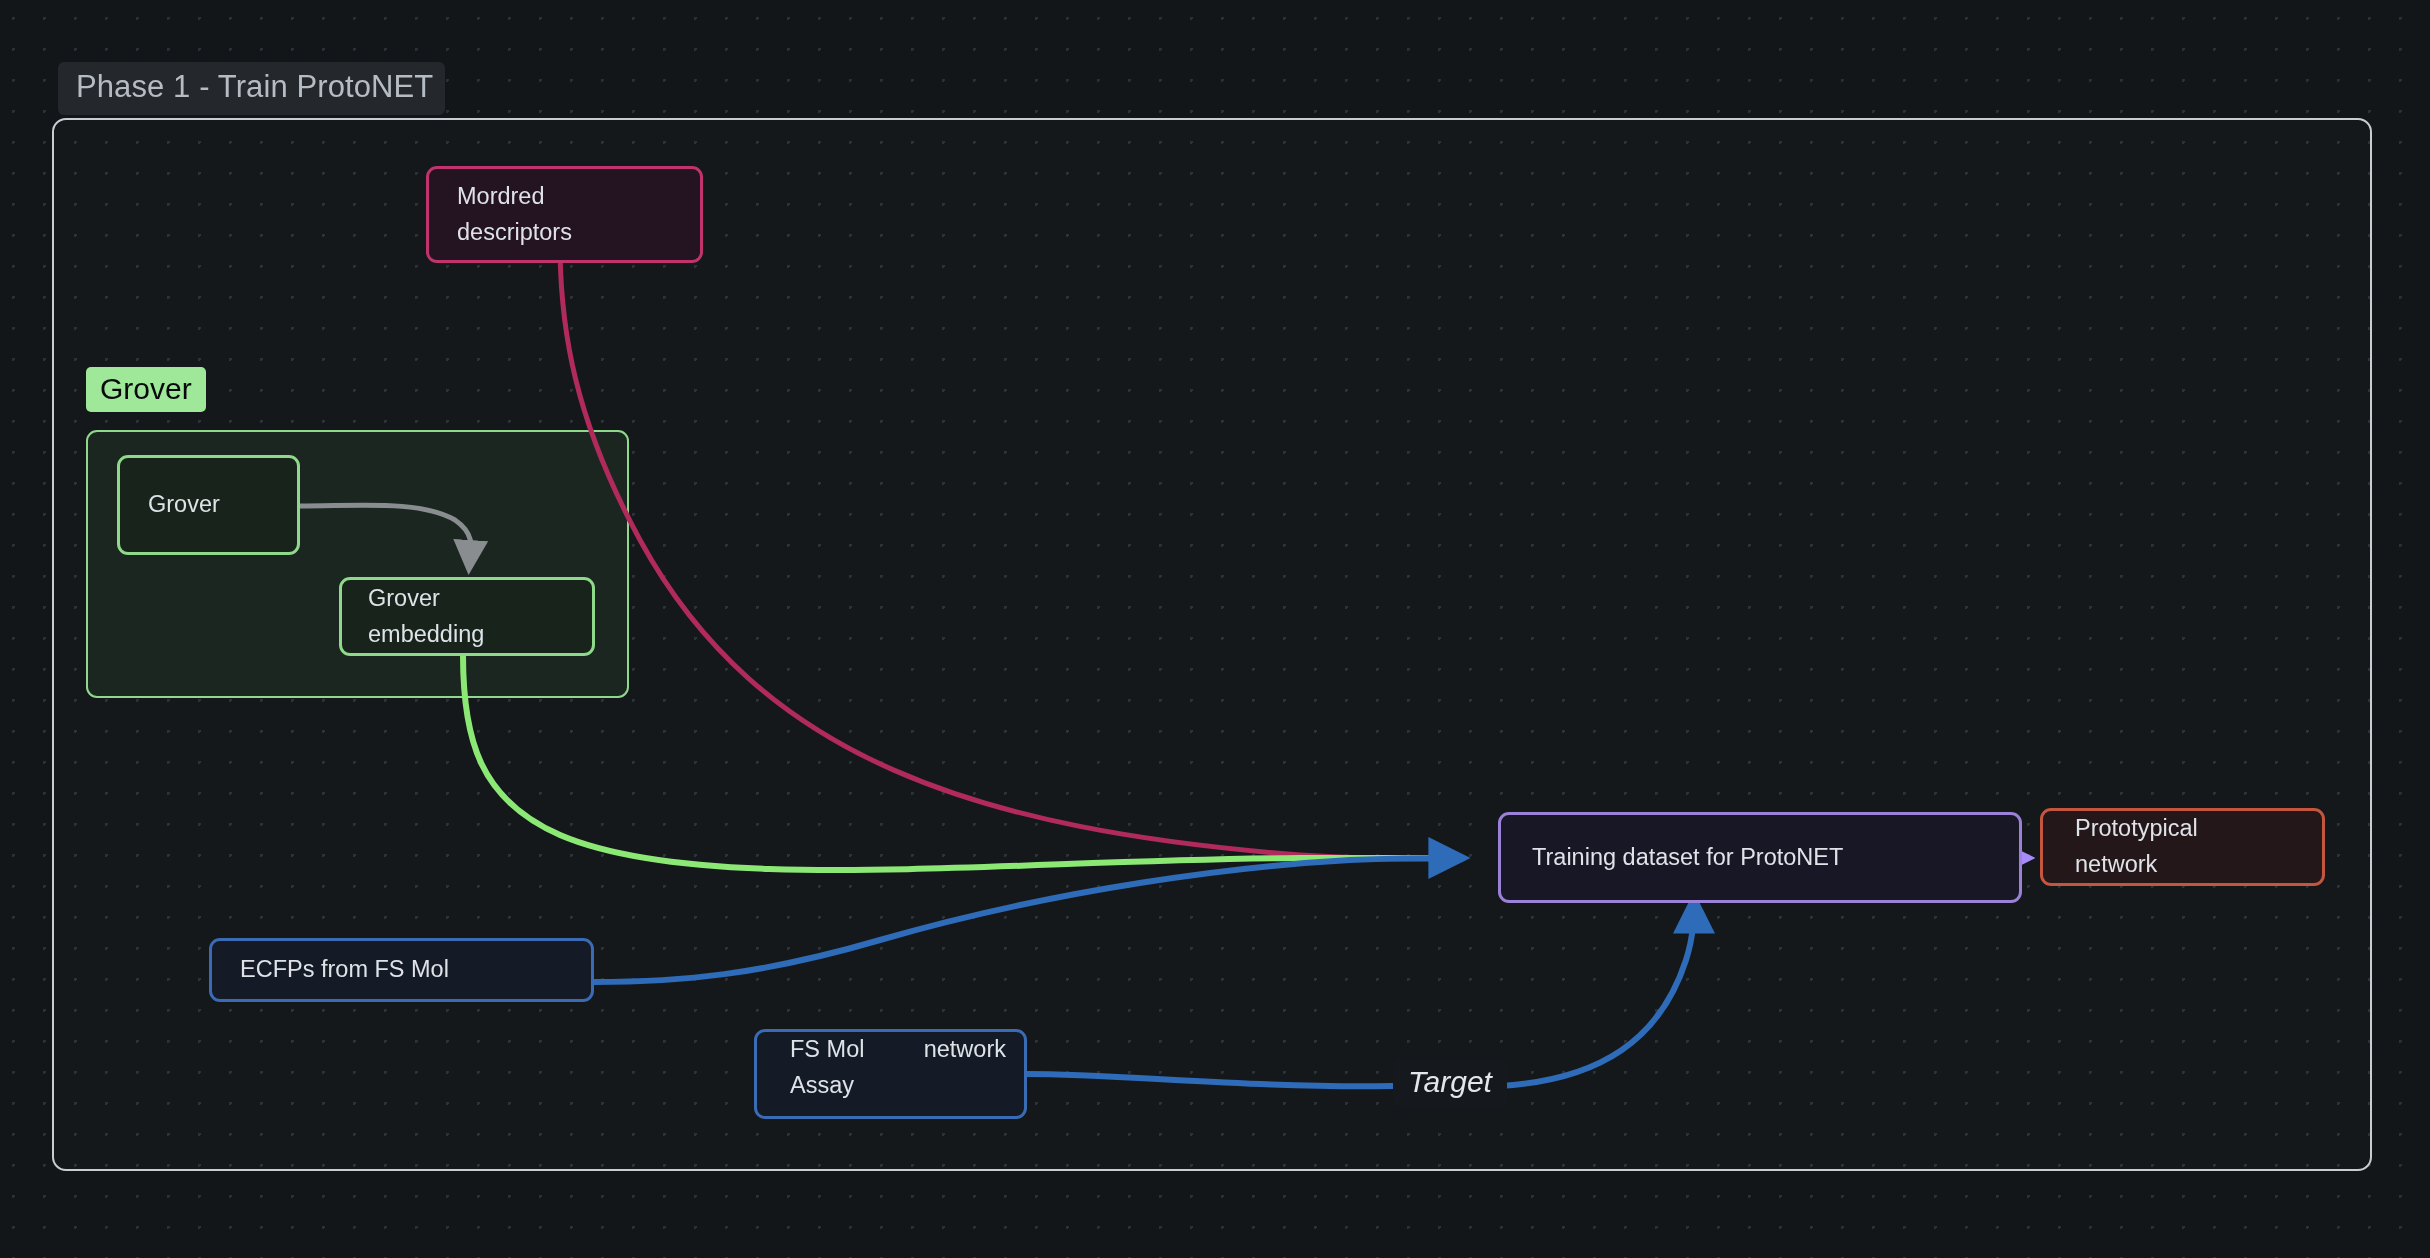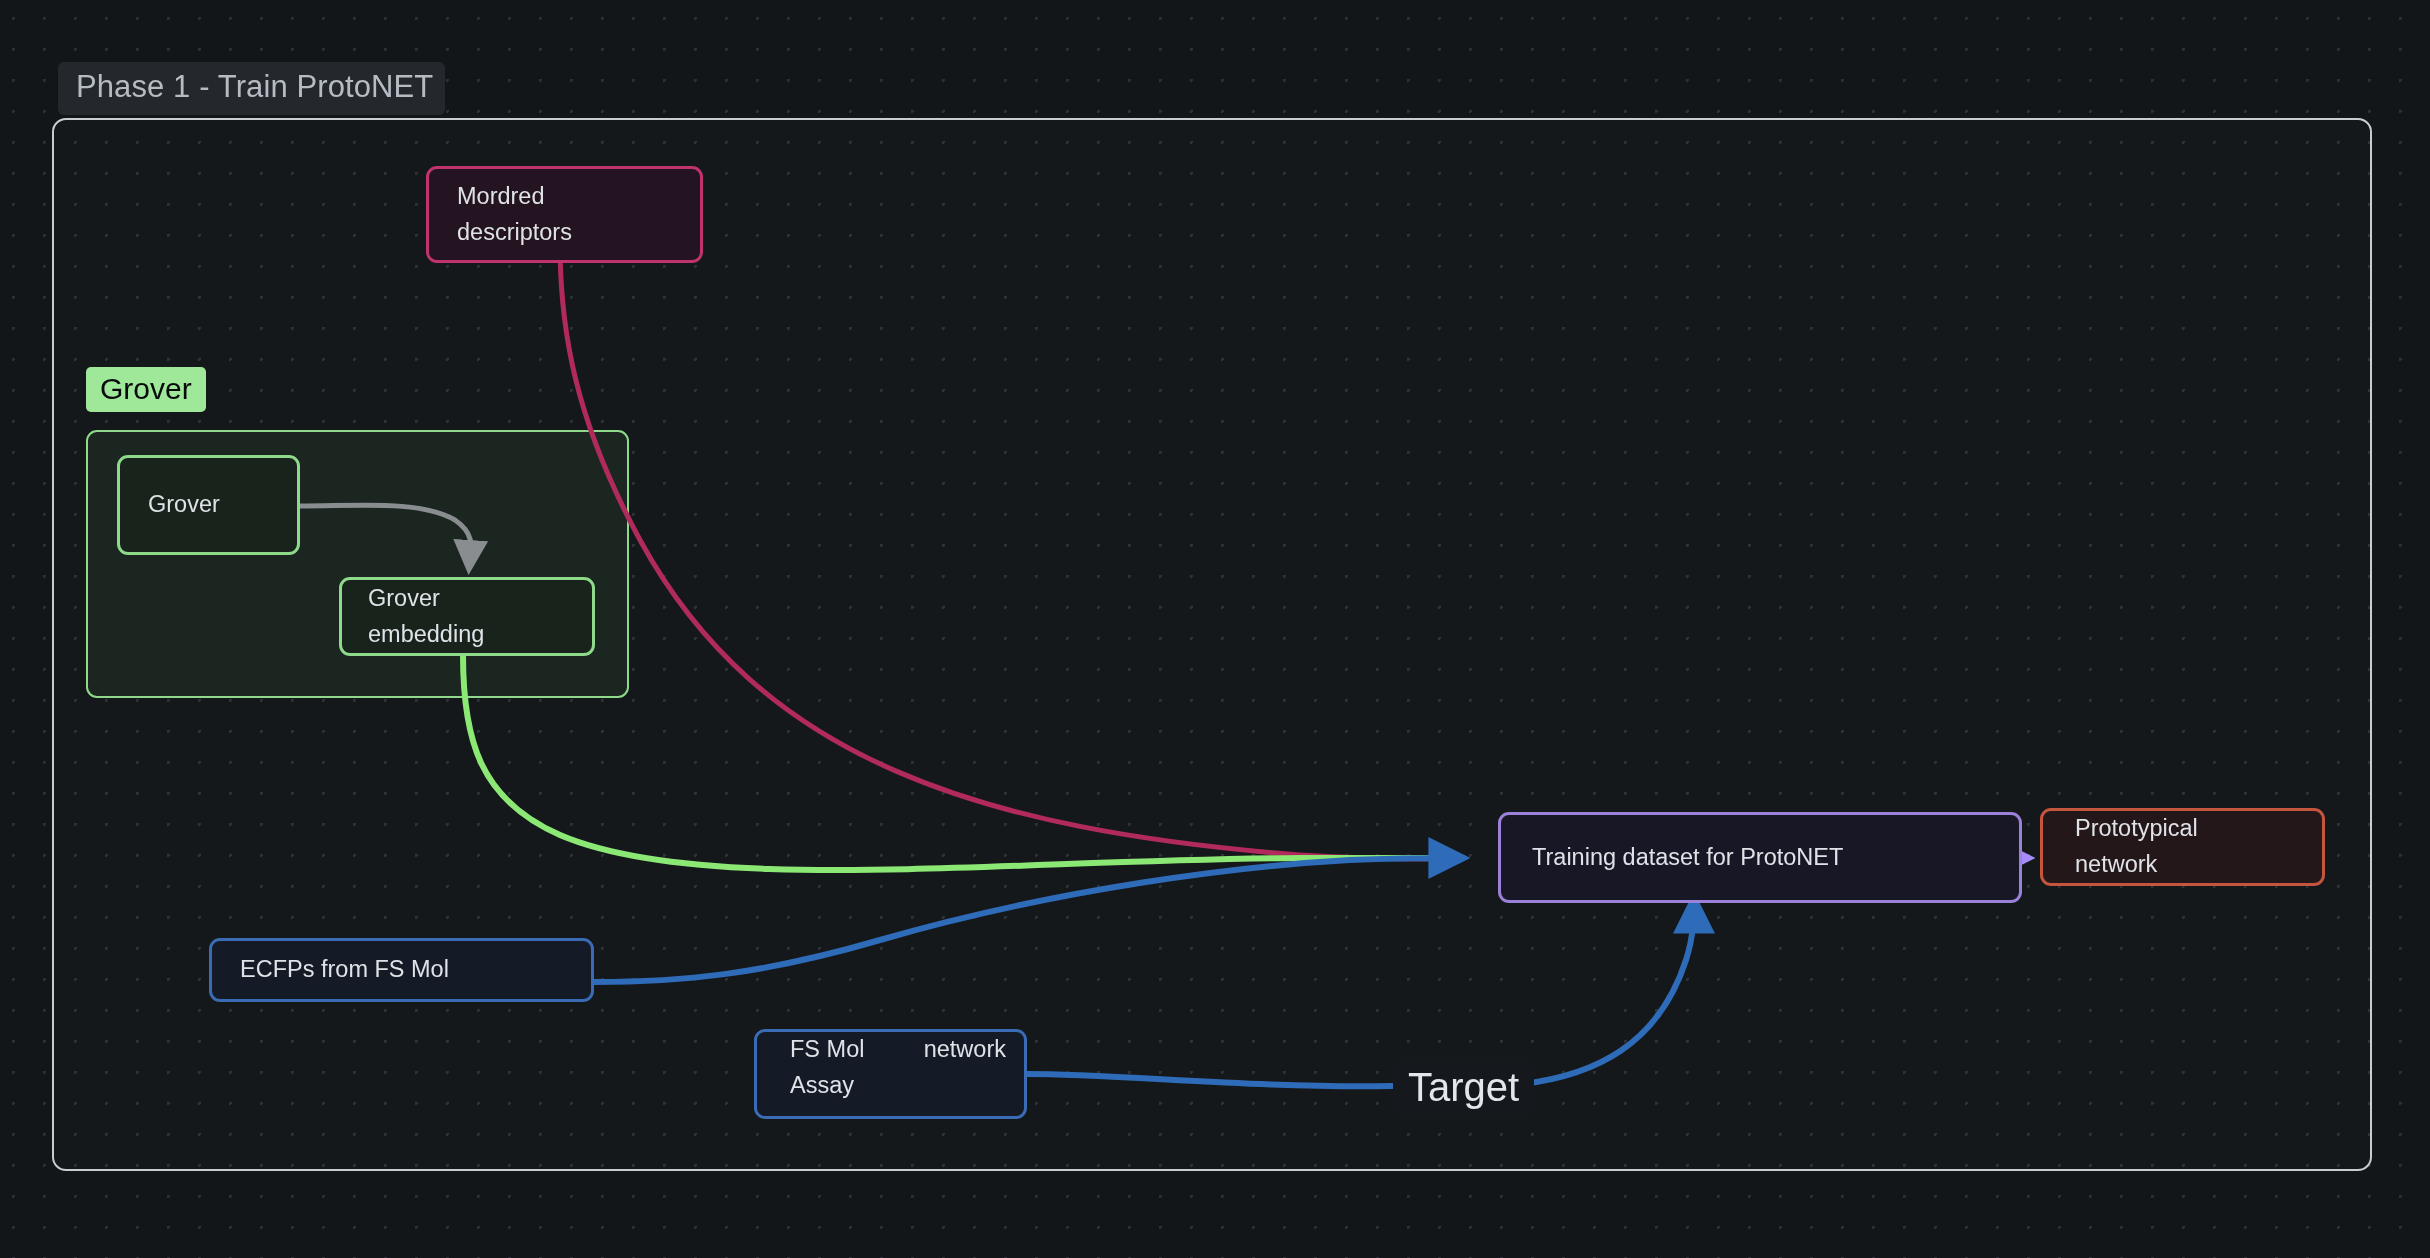--- a/index.html
+++ b/index.html
@@ -100,24 +100,25 @@
     border-radius: 5px;
     white-space: nowrap;
   }
 
   
   .edge-label {
     position: absolute;
     padding: 7px 15px 9px 15px;
     background: #15181c;
     color: #e3e7ec;
-    font-size: 40px;
+    font-size: 30px;
     line-height: 1.1;
     border-radius: 6px;
     white-space: nowrap;
+    font-style: italic;
   }
 
   #edges { position: absolute; inset: 0; pointer-events: none; }
 </style>
 </head>
 <body>
 
 <div id="canvas"></div>
 
 <div id="phase-box"></div>

